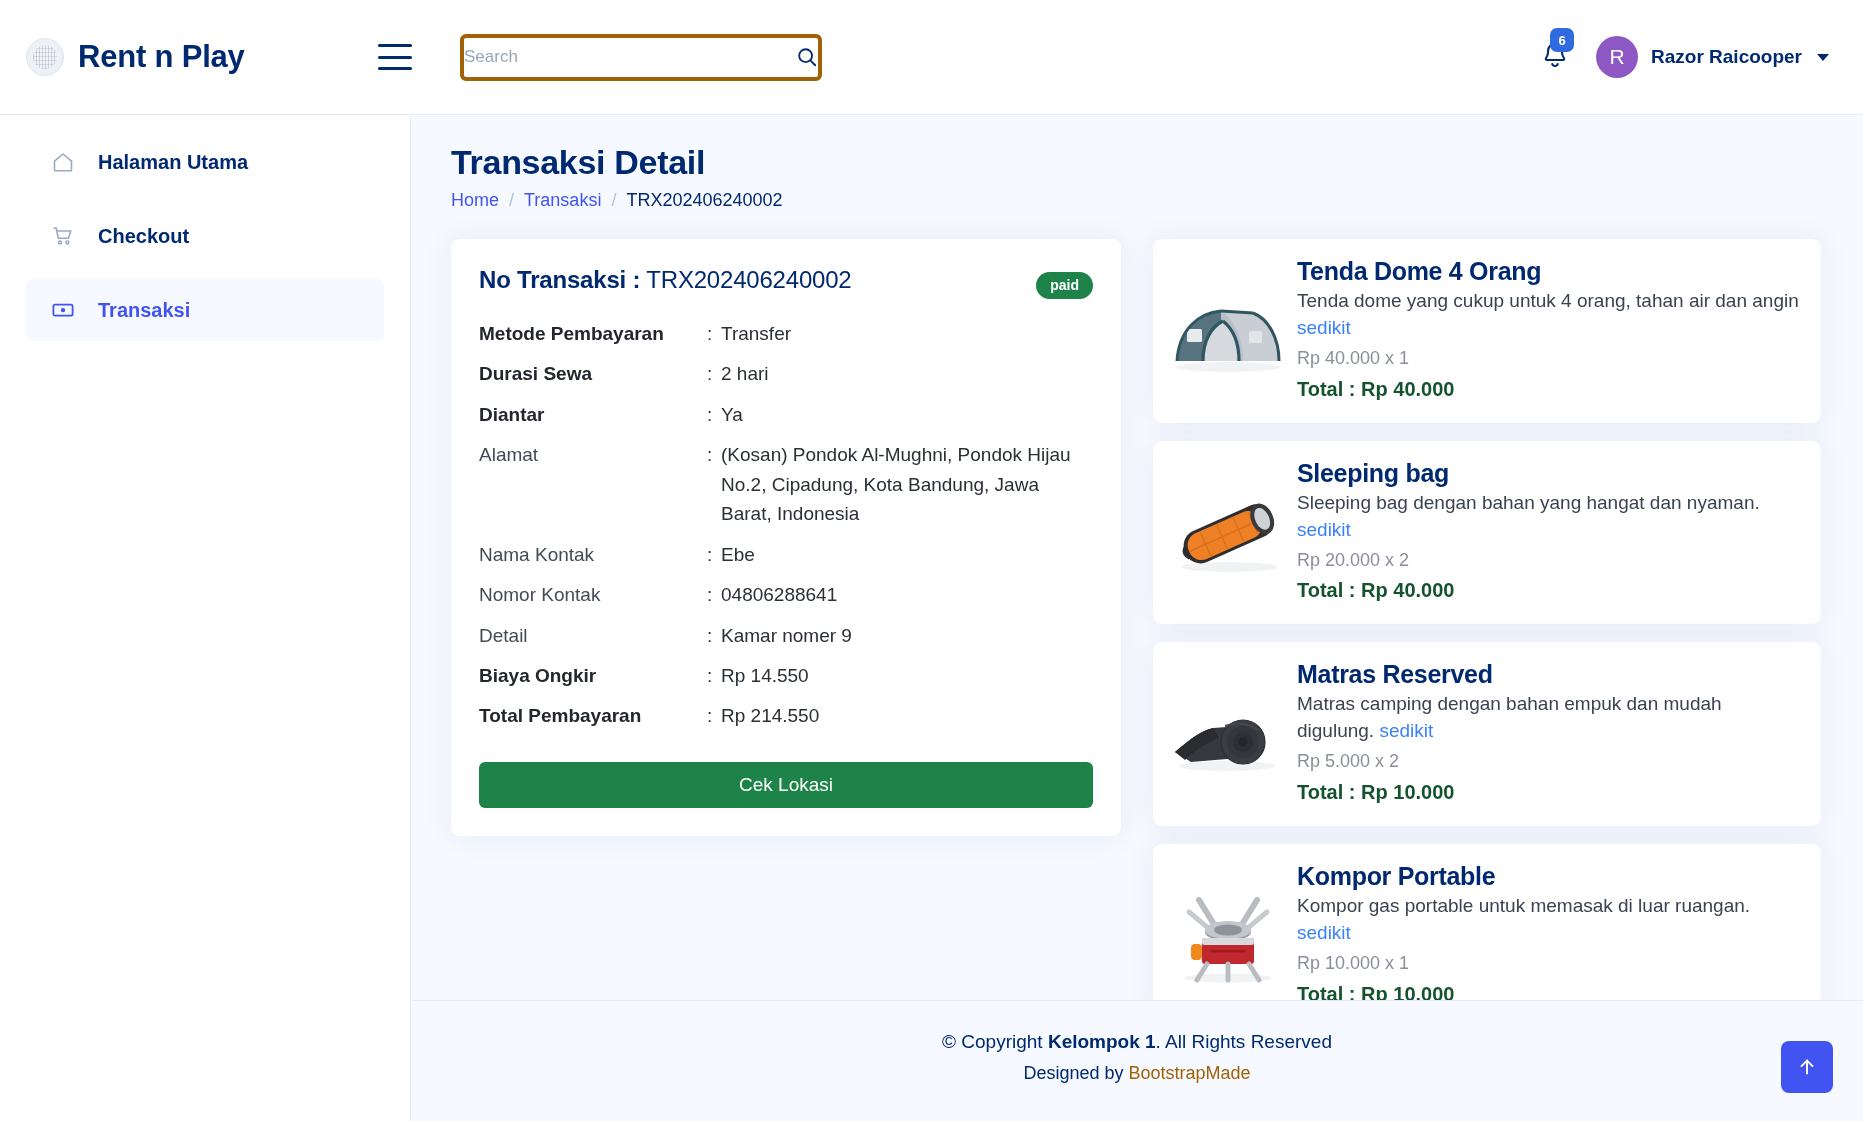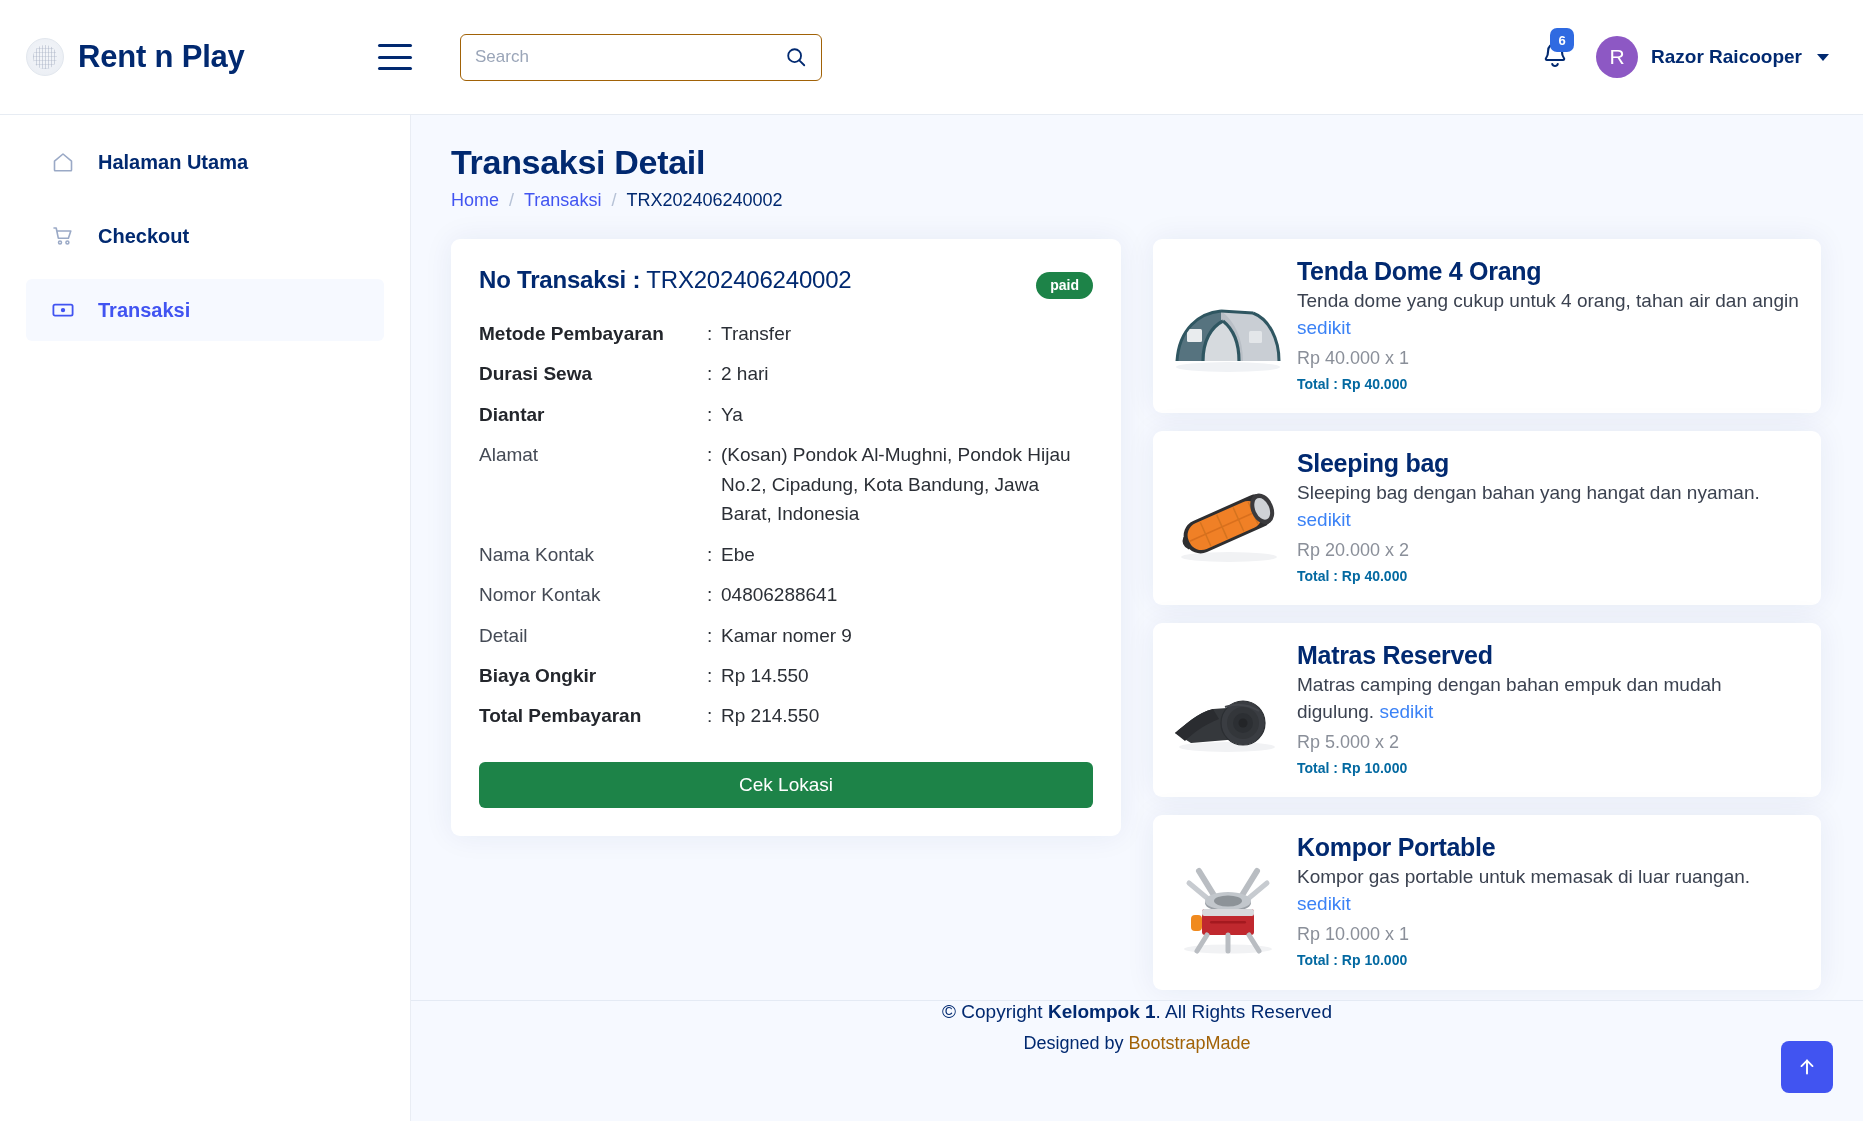--- a/index.html
+++ b/index.html
@@ -68,25 +68,25 @@
   .hamburger span {
     display: block;
     height: 3px;
     width: 100%;
     background: #012970;
     border-radius: 2px;
   }
   .search-wrap {
     margin-left: 48px;
     width: 362px; height: 47px;
-    border: 1px solid #a16207;
+    border: 4px solid #a16207;
     border-radius: 6px;
     display: flex;
     align-items: center;
-    padding: 0 14px;
+    padding: 0 0;
     background: #fff;
   }
   .search-wrap input {
     flex: 1;
     border: none;
     outline: none;
     font-size: 17px;
     font-family: "Liberation Sans", sans-serif;
     color: #2d3a4e;
     background: transparent;
@@ -306,35 +306,36 @@
     line-height: 1.42;
     margin-bottom: 2px;
   }
   .product-desc .more { color: #3b82f6; cursor: pointer; }
   .product-price {
     font-size: 18px;
     color: #8a8f99;
     line-height: 1.6;
   }
   .product-total {
-    font-size: 14px;
+    font-size: 20px;
     font-weight: 700;
-    color: #0369a1;
+    color: #14532d;
     line-height: 1.6;
   }
 
   
   .footer {
     position: absolute;
     left: 411px; top: 1000px;
     width: 1452px;
     height: 121px;
     background: #f6f9ff;
     border-top: 1px solid #e4eaf4;
     text-align: center;
+    padding-top: 30px;
   }
   .footer .copy {
     font-size: 19px;
     color: #012970;
   }
   .footer .copy b { font-weight: 700; }
   .footer .credits {
     margin-top: 10px;
     font-size: 18px;
     color: #012970;

